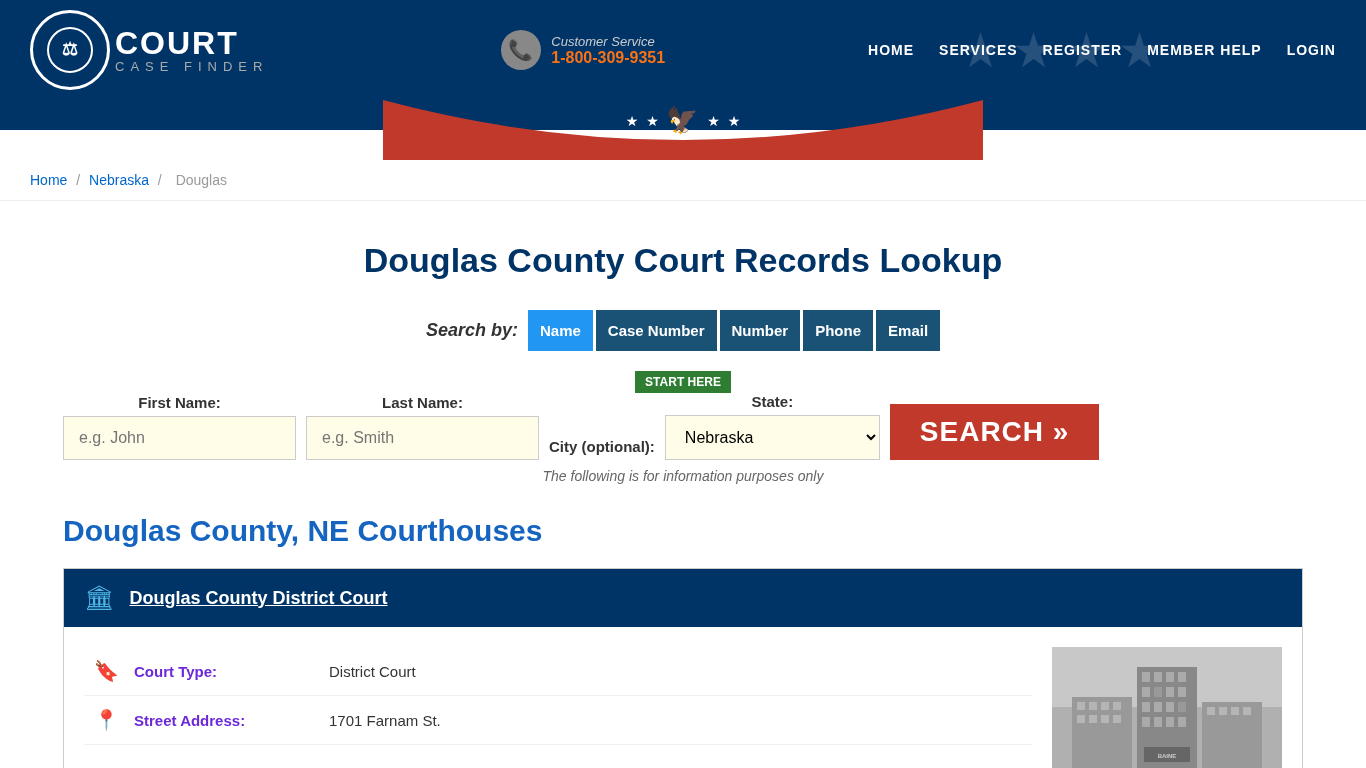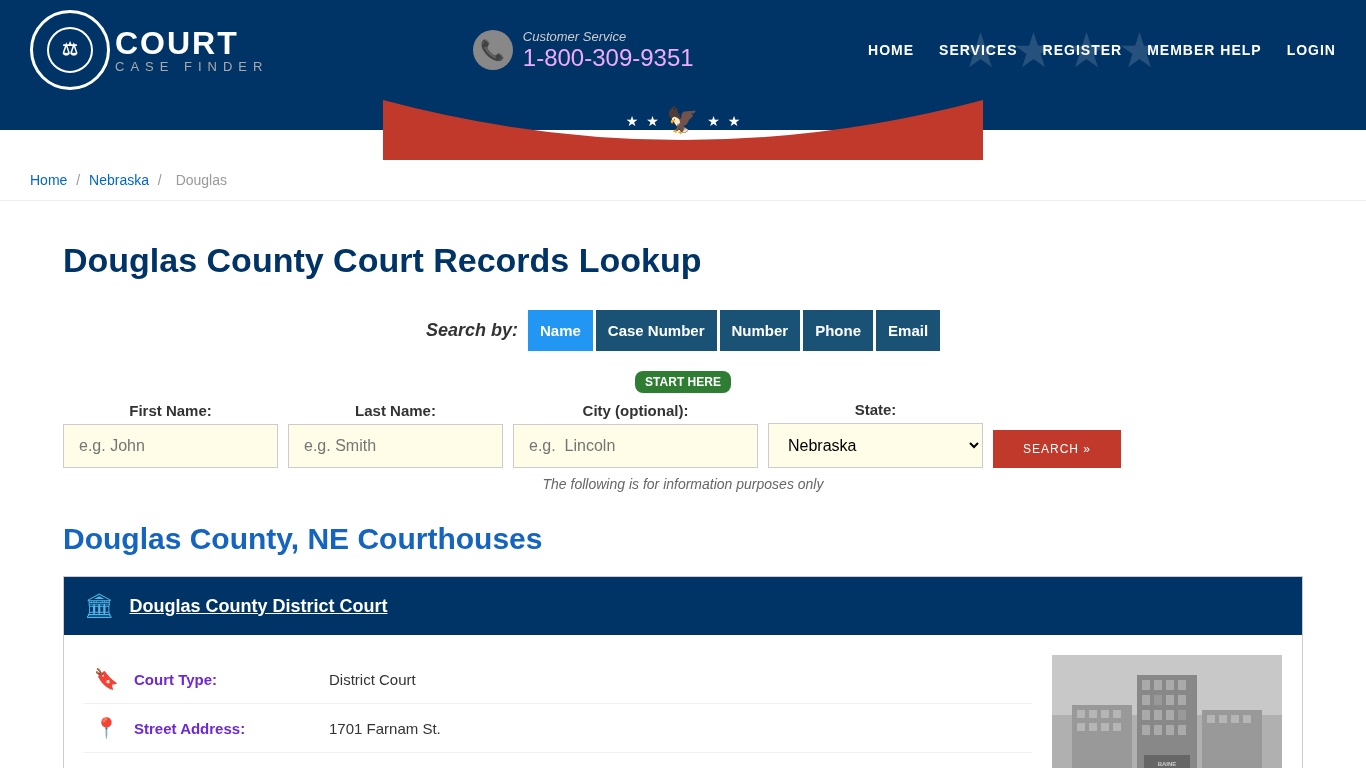--- a/index.html
+++ b/index.html
@@ -84,23 +84,23 @@
       align-items: center;
       justify-content: center;
       font-size: 20px;
     }
     .cs-label {
       font-size: 13px;
       color: #ccc;
       font-style: italic;
     }
     .cs-phone {
-      font-size: 24px;
-      font-weight: normal;
-      color: #f0abfc;
+      font-size: 16px;
+      font-weight: bold;
+      color: #f97316;
     }
     .nav-links {
       display: flex;
       align-items: center;
       gap: 25px;
       z-index: 1;
     }
     .nav-links a {
       color: #fff;
       text-decoration: none;
@@ -151,21 +151,21 @@
     .breadcrumb span { color: #999; margin: 0 5px; }
 
     
     .main-content {
       max-width: 1300px;
       margin: 0 auto;
       padding: 20px 30px;
     }
 
     .page-title {
-      text-align: left;
+      text-align: center;
       font-size: 34px;
       font-weight: bold;
       color: #003366;
       margin: 20px 0 30px;
     }
 
     
     .search-section {
       text-align: center;
       margin-bottom: 20px;
@@ -199,22 +199,20 @@
       position: relative;
       margin-top: 20px;
     }
     .start-here-badge {
       background: #2e7d32;
       color: #fff;
       font-size: 12px;
       font-weight: bold;
       padding: 4px 10px;
       display: inline-block;
-      margin-bottom: 8px;
-      border-radius: 8px;
     }
     .search-form {
       display: flex;
       align-items: flex-end;
       gap: 10px;
     }
     .form-group {
       display: flex;
       flex-direction: column;
     }
@@ -222,38 +220,38 @@
       font-size: 15px;
       font-weight: bold;
       color: #333;
       margin-bottom: 5px;
     }
     .form-input {
       padding: 12px 15px;
       font-size: 16px;
       border: 1px solid #ccc;
       background: #fffde7;
-      width: 215px;
+      width: 233px;
     }
     .form-input-city {
       width: 245px;
     }
     .form-select {
       padding: 12px 15px;
       font-size: 16px;
       border: 1px solid #ccc;
       background: #fffde7;
       width: 215px;
       appearance: auto;
     }
     .search-btn {
       background: #c0392b;
       color: #fff;
-      font-size: 12px;
-      font-weight: normal;
+      font-size: 28px;
+      font-weight: bold;
       padding: 12px 30px;
       border: none;
       cursor: pointer;
       letter-spacing: 1px;
       white-space: nowrap;
     }
 
     .info-note {
       text-align: center;
       font-style: italic;
@@ -423,21 +421,20 @@
         <div class="form-group">
           <label class="form-label">First Name:</label>
           <input type="text" class="form-input" placeholder="e.g. John" style="">
         </div>
         <div class="form-group">
           <label class="form-label">Last Name:</label>
           <input type="text" class="form-input" placeholder="e.g. Smith" style="">
         </div>
         <div class="form-group">
           <label class="form-label">City (optional):</label>
-          <input type="text" class="form-input form-input-city" placeholder="e.g.  Lincoln" style="">
         </div>
         <div class="form-group">
           <label class="form-label">State:</label>
           <select class="form-select">
             <option>Nebraska</option>
             <option>Alabama</option>
             <option>Alaska</option>
             <option>Arizona</option>
             <option>Arkansas</option>
             <option>California</option>

